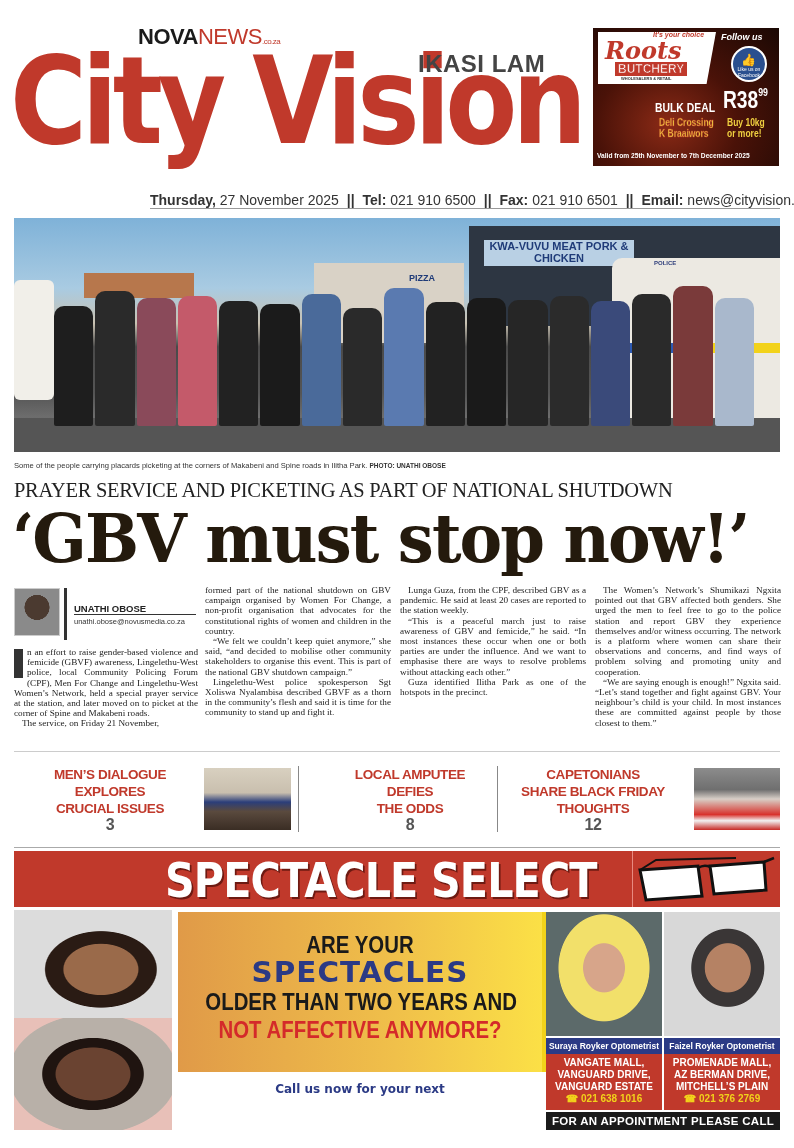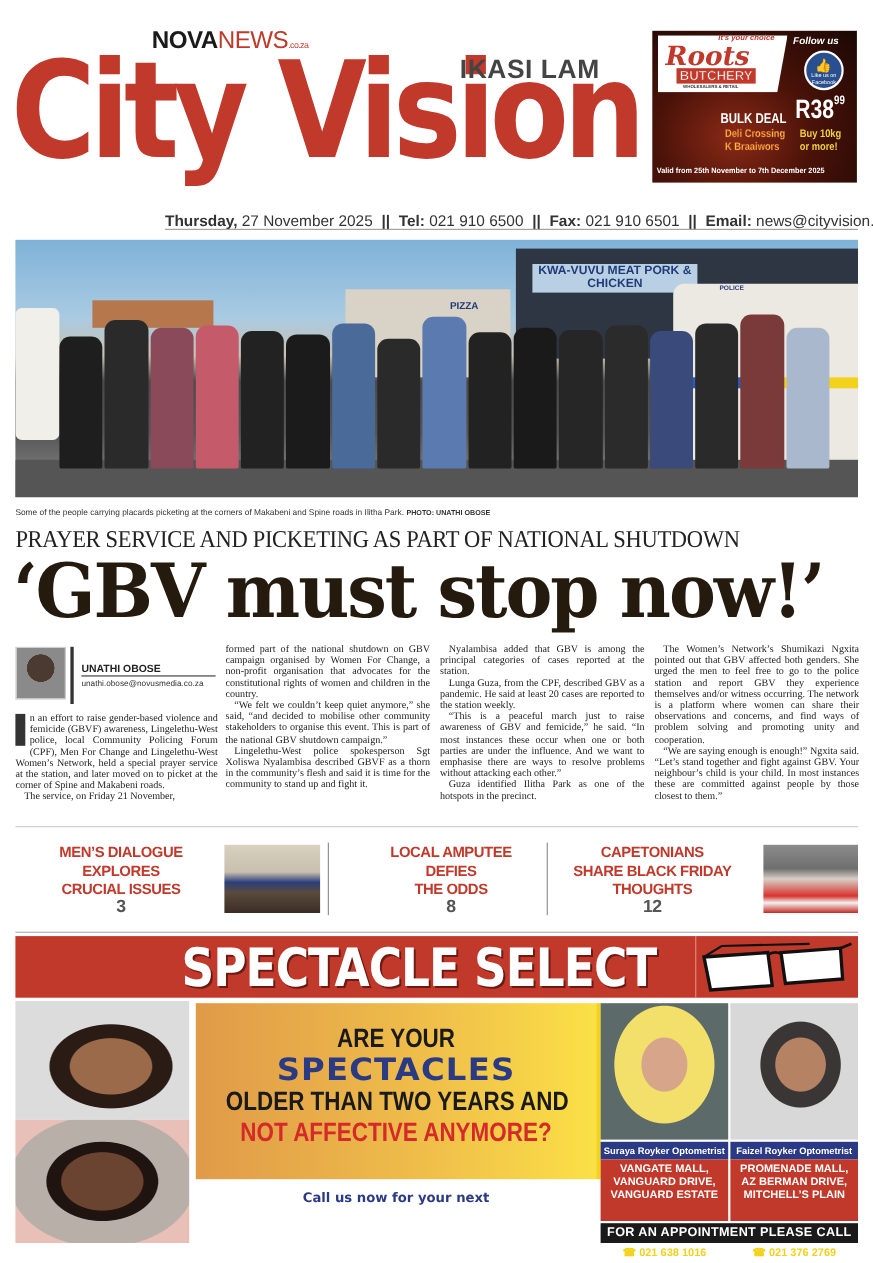--- a/index.html
+++ b/index.html
@@ -105,21 +105,21 @@
   .promo .l2 { font-family: "DejaVu Sans", sans-serif; font-weight: bold; font-size: 28px; line-height: 30px; color: #2b3a85; letter-spacing: 1px; transform: scaleX(1.05); }
   .promo .l3 { font-weight: bold; font-size: 24px; line-height: 28px; color: #1a1a1a; transform: scaleX(0.85); white-space: nowrap; }
   .promo .l4 { font-weight: bold; font-size: 24px; line-height: 28px; color: #d42a2a; transform: scaleX(0.85); white-space: nowrap; }
   .promo-cta { position: absolute; left: 178px; top: 1080px; width: 364px; text-align: center; font-family: "DejaVu Sans", sans-serif; font-weight: bold; font-size: 12px; line-height: 19px; color: #2b3a85; }
 
   .opt-photo { position: absolute; top: 912px; width: 116px; height: 124px; }
   .op1 { left: 546px; background: radial-gradient(ellipse at 50% 45%, #d7a58a 0 25%, #f2e06a 26% 55%, #5c6a6a 56% 100%); }
   .op2 { left: 664px; background: radial-gradient(ellipse at 55% 45%, #b58264 0 25%, #3a3636 26% 40%, #d8d8d8 41% 100%); }
   .opt-name { position: absolute; top: 1038px; width: 116px; height: 16px; background: #2b3a85; color: #fff; font-size: 8.5px; font-weight: bold; text-align: center; line-height: 16px; white-space: nowrap; }
   .opt-addr { position: absolute; top: 1054px; width: 116px; height: 56px; background: #c0392b; color: #fff; font-size: 10px; font-weight: bold; text-align: center; line-height: 12px; padding-top: 3px; }
-  .opt-addr .phone { color: #f2d21a; margin-top: 41px; }
+  .opt-addr .phone { color: #f2d21a; }
   .n1pos { left: 546px; } .n2pos { left: 664px; }
   .appt { position: absolute; left: 546px; top: 1112px; width: 234px; height: 18px; background: #1a1a1a; color: #fff; font-size: 11.5px; font-weight: bold; text-align: center; line-height: 18px; letter-spacing: 0.3px; }
   .yellow-edge { position: absolute; left: 542px; top: 912px; width: 4px; height: 160px; background: #f2d21a; }
 </style>
 </head>
 <body>
 
 <div class="masthead">
   <div class="nova"><span class="n1">NOVA</span><span class="n2">NEWS</span><span class="n3">.co.za</span></div>
   <div class="logo">City Vision</div>
@@ -205,21 +205,20 @@
 <div class="col col1">
   <p class="first"><span class="dropcap"></span><span>n an effort to raise gender-based violence and femicide (GBVF) awareness, Lingelethu-West police, local Community Policing Forum (CPF), Men For Change and Lingelethu-West Women’s Network, held a special prayer service at the station, and later moved on to picket at the corner of Spine and Makabeni roads.</span></p>
   <p>The service, on Friday 21 November,</p>
 </div>
 <div class="col col2">
   <p class="first">formed part of the national shutdown on GBV campaign organised by Women For Change, a non-profit organisation that advocates for the constitutional rights of women and children in the country.</p>
   <p>“We felt we couldn’t keep quiet anymore,” she said, “and decided to mobilise other community stakeholders to organise this event. This is part of the national GBV shutdown campaign.”</p>
   <p>Lingelethu-West police spokesperson Sgt Xoliswa Nyalambisa described GBVF as a thorn in the community’s flesh and said it is time for the community to stand up and fight it.</p>
 </div>
 <div class="col col3">
-  <p>Nyalambisa added that GBV is among the principal categories of cases reported at the station.</p>
   <p>Lunga Guza, from the CPF, described GBV as a pandemic. He said at least 20 cases are reported to the station weekly.</p>
   <p>“This is a peaceful march just to raise awareness of GBV and femicide,” he said. “In most instances these occur when one or both parties are under the influence. And we want to emphasise there are ways to resolve problems without attacking each other.”</p>
   <p>Guza identified Ilitha Park as one of the hotspots in the precinct.</p>
 </div>
 <div class="col col4">
   <p>The Women’s Network’s Shumikazi Ngxita pointed out that GBV affected both genders. She urged the men to feel free to go to the police station and report GBV they experience themselves and/or witness occurring. The network is a platform where women can share their observations and concerns, and find ways of problem solving and promoting unity and cooperation.</p>
   <p>“We are saying enough is enough!” Ngxita said. “Let’s stand together and fight against GBV. Your neighbour’s child is your child. In most instances these are committed against people by those closest to them.”</p>
 </div>
 
 <div class="rule-mid"></div>

